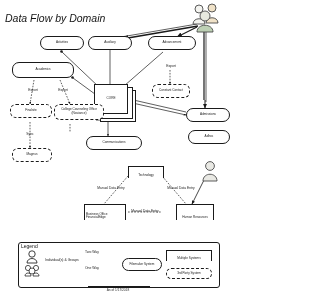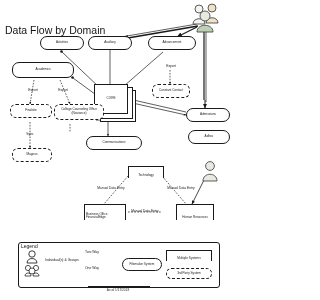--- a/index.html
+++ b/index.html
@@ -1,20 +1,20 @@
 <!DOCTYPE html>
 <html><head>
 <meta charset="utf-8">
 <style>
   html,body{margin:0;padding:0;background:#ffffff;}
   body{width:236px;height:300px;position:relative;overflow:hidden;
        font-family:"Liberation Sans","DejaVu Sans",sans-serif;color:#111;}
   #stage{position:absolute;inset:0;width:236px;height:300px;}
   #svglayer{position:absolute;left:0;top:0;width:236px;height:300px;}
-  .title{position:absolute;left:5px;top:24px;font-size:10.5px;color:#141414;}
+  .title{position:absolute;left:5px;top:12px;font-size:10.5px;color:#141414;font-style:italic;}
   .node{position:absolute;box-sizing:border-box;display:flex;align-items:center;
         justify-content:center;text-align:center;background:#fff;}
   .rnd{border:1px solid #1a1a1a;border-radius:7px;}
   .dash{border:1px dashed #1a1a1a;border-radius:6px;}
   .sq{border:1px solid #1a1a1a;}
   .nodetext{font-size:3.1px;line-height:1.18;color:#1b1b1b;padding:0 1px;}
   .edgelbl{position:absolute;font-size:3.3px;color:#1b1b1b;text-align:center;
            white-space:nowrap;}
   .legendbox{position:absolute;left:18px;top:242px;width:200px;height:44px;
              border:1px solid #1a1a1a;border-radius:3px;background:#fff;}

